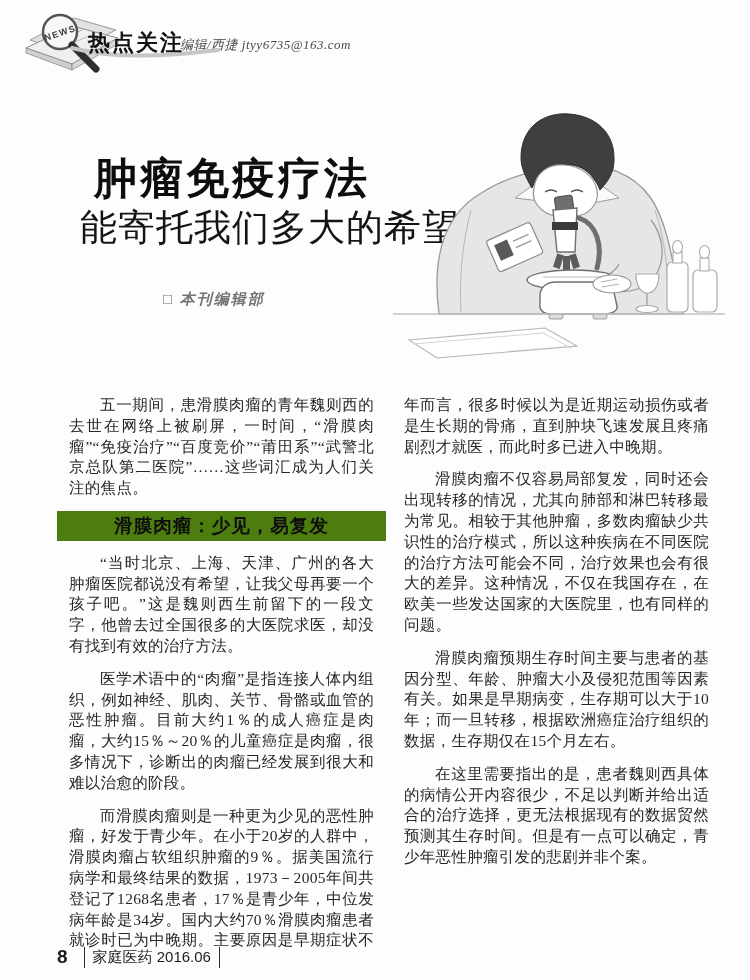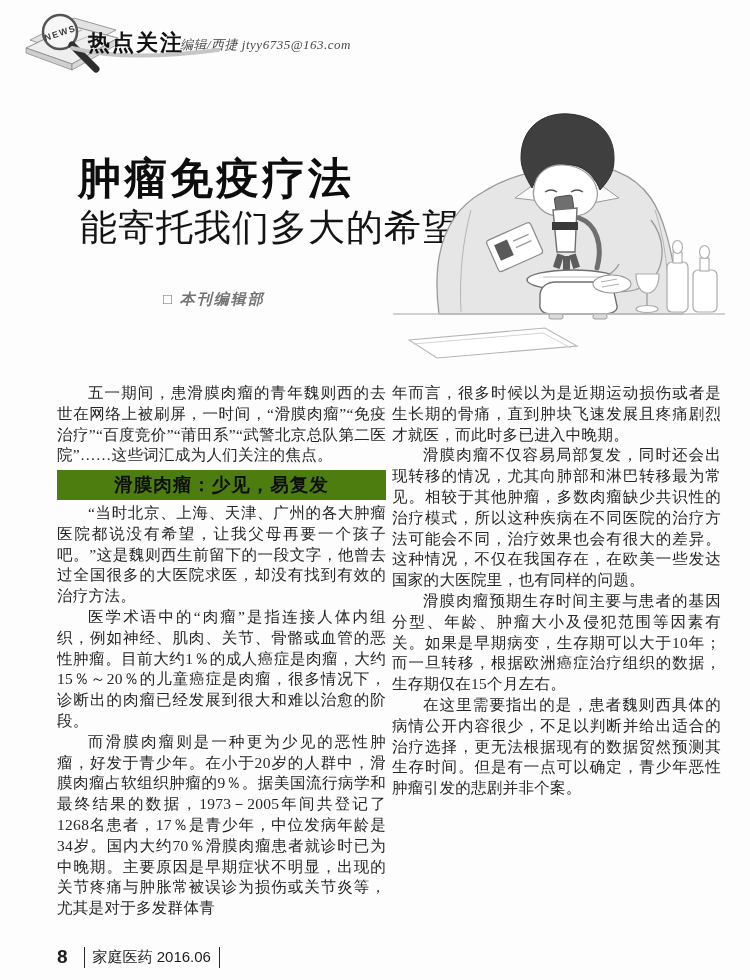--- a/index.html
+++ b/index.html
@@ -15,21 +15,21 @@
     font-family:"Liberation Sans","DejaVu Sans",sans-serif;color:#111;
     letter-spacing:2px;white-space:nowrap;z-index:3;text-align:right;
   }
   .hdr-swoosh{position:absolute;left:70px;top:44px;width:150px;height:16px;z-index:1;}
   .hdr-editor{
     position:absolute;left:180px;top:36px;font-size:13px;color:#4a4a4a;
     font-style:italic;letter-spacing:.5px;white-space:nowrap;
   }
   
   .title{
-    position:absolute;left:78px;top:150px;
+    position:absolute;left:94px;top:150px;
     font-family:Liberation Sans, sans-serif;
     font-size:43px;font-weight:900;color:#0d0d0d;letter-spacing:3px;white-space:nowrap;
   }
   .subtitle{
     position:absolute;left:80px;top:203px;
     font-family:"Liberation Sans","DejaVu Sans",sans-serif;
     font-size:37px;font-weight:500;color:#141414;letter-spacing:1px;white-space:nowrap;
   }
   .byline{
     position:absolute;left:163px;top:290px;font-size:15px;color:#737373;
@@ -38,21 +38,21 @@
   
   .illo{position:absolute;left:393px;top:100px;width:332px;height:264px;}
   
   .col{
     position:absolute;top:383px;width:329px;height:566px;overflow:hidden;
     font-size:15.5px;line-height:20.8px;text-align:justify;color:#262626;
     letter-spacing:.3px;
   }
   .col-left{left:57px;}
   .col-right{left:392px;}
-  .col p{margin:0;text-indent:2em;}
+  .col p{margin:12px;text-indent:2em;}
   .col p.no-indent{text-indent:0;}
   .sec-head{
     background:#4d7c0f;text-align:center;font-weight:bold;font-size:18.5px;
     color:#0e0e0e;padding:5px 0 4px;margin:4px 0 3px;letter-spacing:1px;text-indent:0;
   }
   
   .footer{
     position:absolute;left:57px;top:946px;display:flex;align-items:center;
     font-family:"Liberation Sans","DejaVu Sans",sans-serif;color:#1c1c1c;
   }

